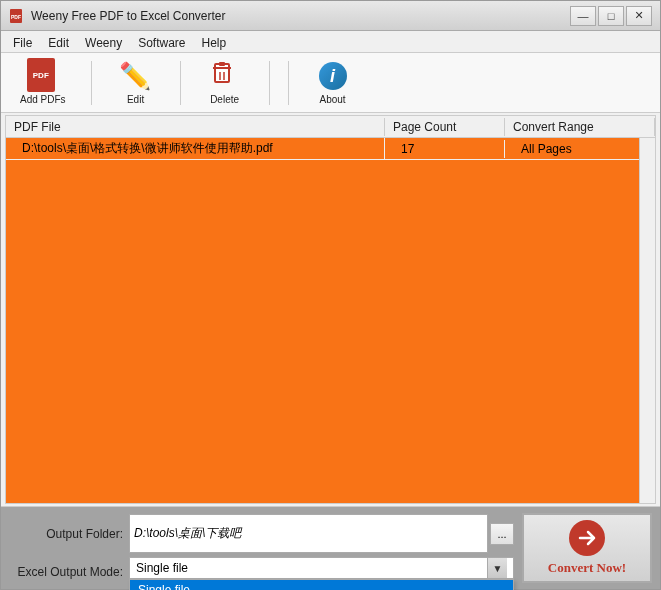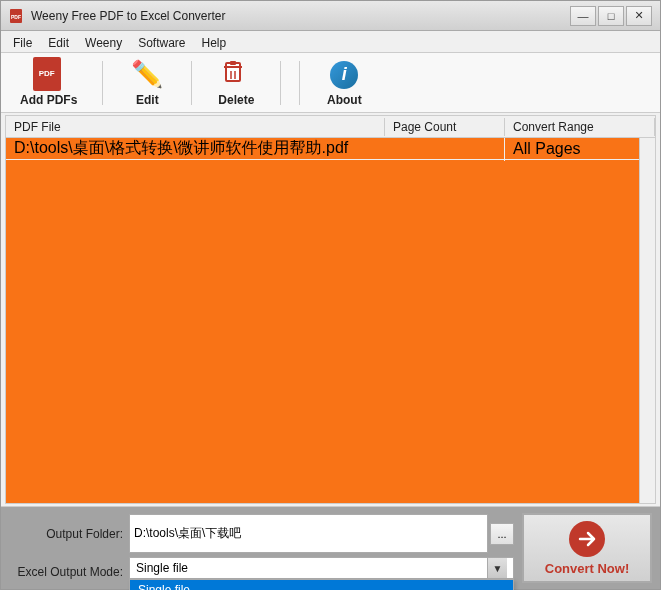--- a/index.html
+++ b/index.html
@@ -97,23 +97,22 @@
     .toolbar-icon {
       width: 32px;
       height: 32px;
       display: flex;
       align-items: center;
       justify-content: center;
       font-size: 24px;
       margin-bottom: 2px;
     }
     .toolbar-label {
-      font-size: 12px;
+      font-size: 10px;
       color: #222;
-      font-weight: bold;
     }
     .toolbar-sep {
       width: 1px;
       height: 44px;
       background: #ccc;
       margin: 0 4px;
     }
     
     .pdf-icon {
       position: relative;
@@ -179,22 +178,22 @@
       height: calc(100% - 22px);
       overflow-y: auto;
     }
     .file-row {
       display: flex;
       height: 22px;
       align-items: center;
       border-bottom: 1px solid #eee;
     }
     .col-cell {
-      padding: 2px 8px;
-      font-size: 16px;
+      padding: 2px 16px;
+      font-size: 12px;
       overflow: hidden;
       text-overflow: ellipsis;
       white-space: nowrap;
       border-right: 1px solid #eee;
     }
     .col-cell.col-pdf { flex: 1; }
     .col-cell.col-pages { width: 120px; }
     .col-cell.col-range { width: 150px; }
     
     .scrollbar-track {
@@ -223,20 +222,21 @@
       padding-right: 6px;
     }
     .output-folder-input {
       flex: 1;
       height: 39px;
       border: 1px solid #aaa;
       background: white;
       padding: 0 4px;
       font-size: 12px;
       outline: none;
+      font-style: italic;
     }
     .browse-btn {
       width: 24px;
       height: 22px;
       border: 1px solid #aaa;
       background: linear-gradient(to bottom, #f5f5f5, #e0e0e0);
       cursor: pointer;
       font-size: 11px;
       display: flex;
       align-items: center;
@@ -306,20 +306,21 @@
       cursor: pointer;
       display: flex;
       flex-direction: column;
       align-items: center;
       justify-content: center;
       margin-left: 8px;
       font-size: 13px;
       font-weight: bold;
       color: #c0392b;
       gap: 4px;
+      font-family: Liberation Serif, serif;
     }
     .convert-btn-icon {
       width: 36px;
       height: 36px;
       background: #c0392b;
       border-radius: 50%;
       display: flex;
       align-items: center;
       justify-content: center;
       color: white;
@@ -405,20 +406,21 @@
 
   <div class="file-list-container">
     <div class="file-list-header">
       <span class="col-header col-pdf">PDF File</span>
       <span class="col-header col-pages">Page Count</span>
       <span class="col-header col-range">Convert Range</span>
     </div>
     <div class="file-list-body">
       <div class="file-row">
         <span class="col-cell col-pdf">D:\tools\桌面\格式转换\微讲师软件使用帮助.pdf</span>
+        <span class="col-cell col-pages">17</span>
         <span class="col-cell col-range">All Pages</span>
       </div>
     </div>
     <div class="scrollbar-track"></div>
   </div>
 
   <div class="bottom-panel">
     <div class="bottom-section">
       <div class="bottom-fields">
 

